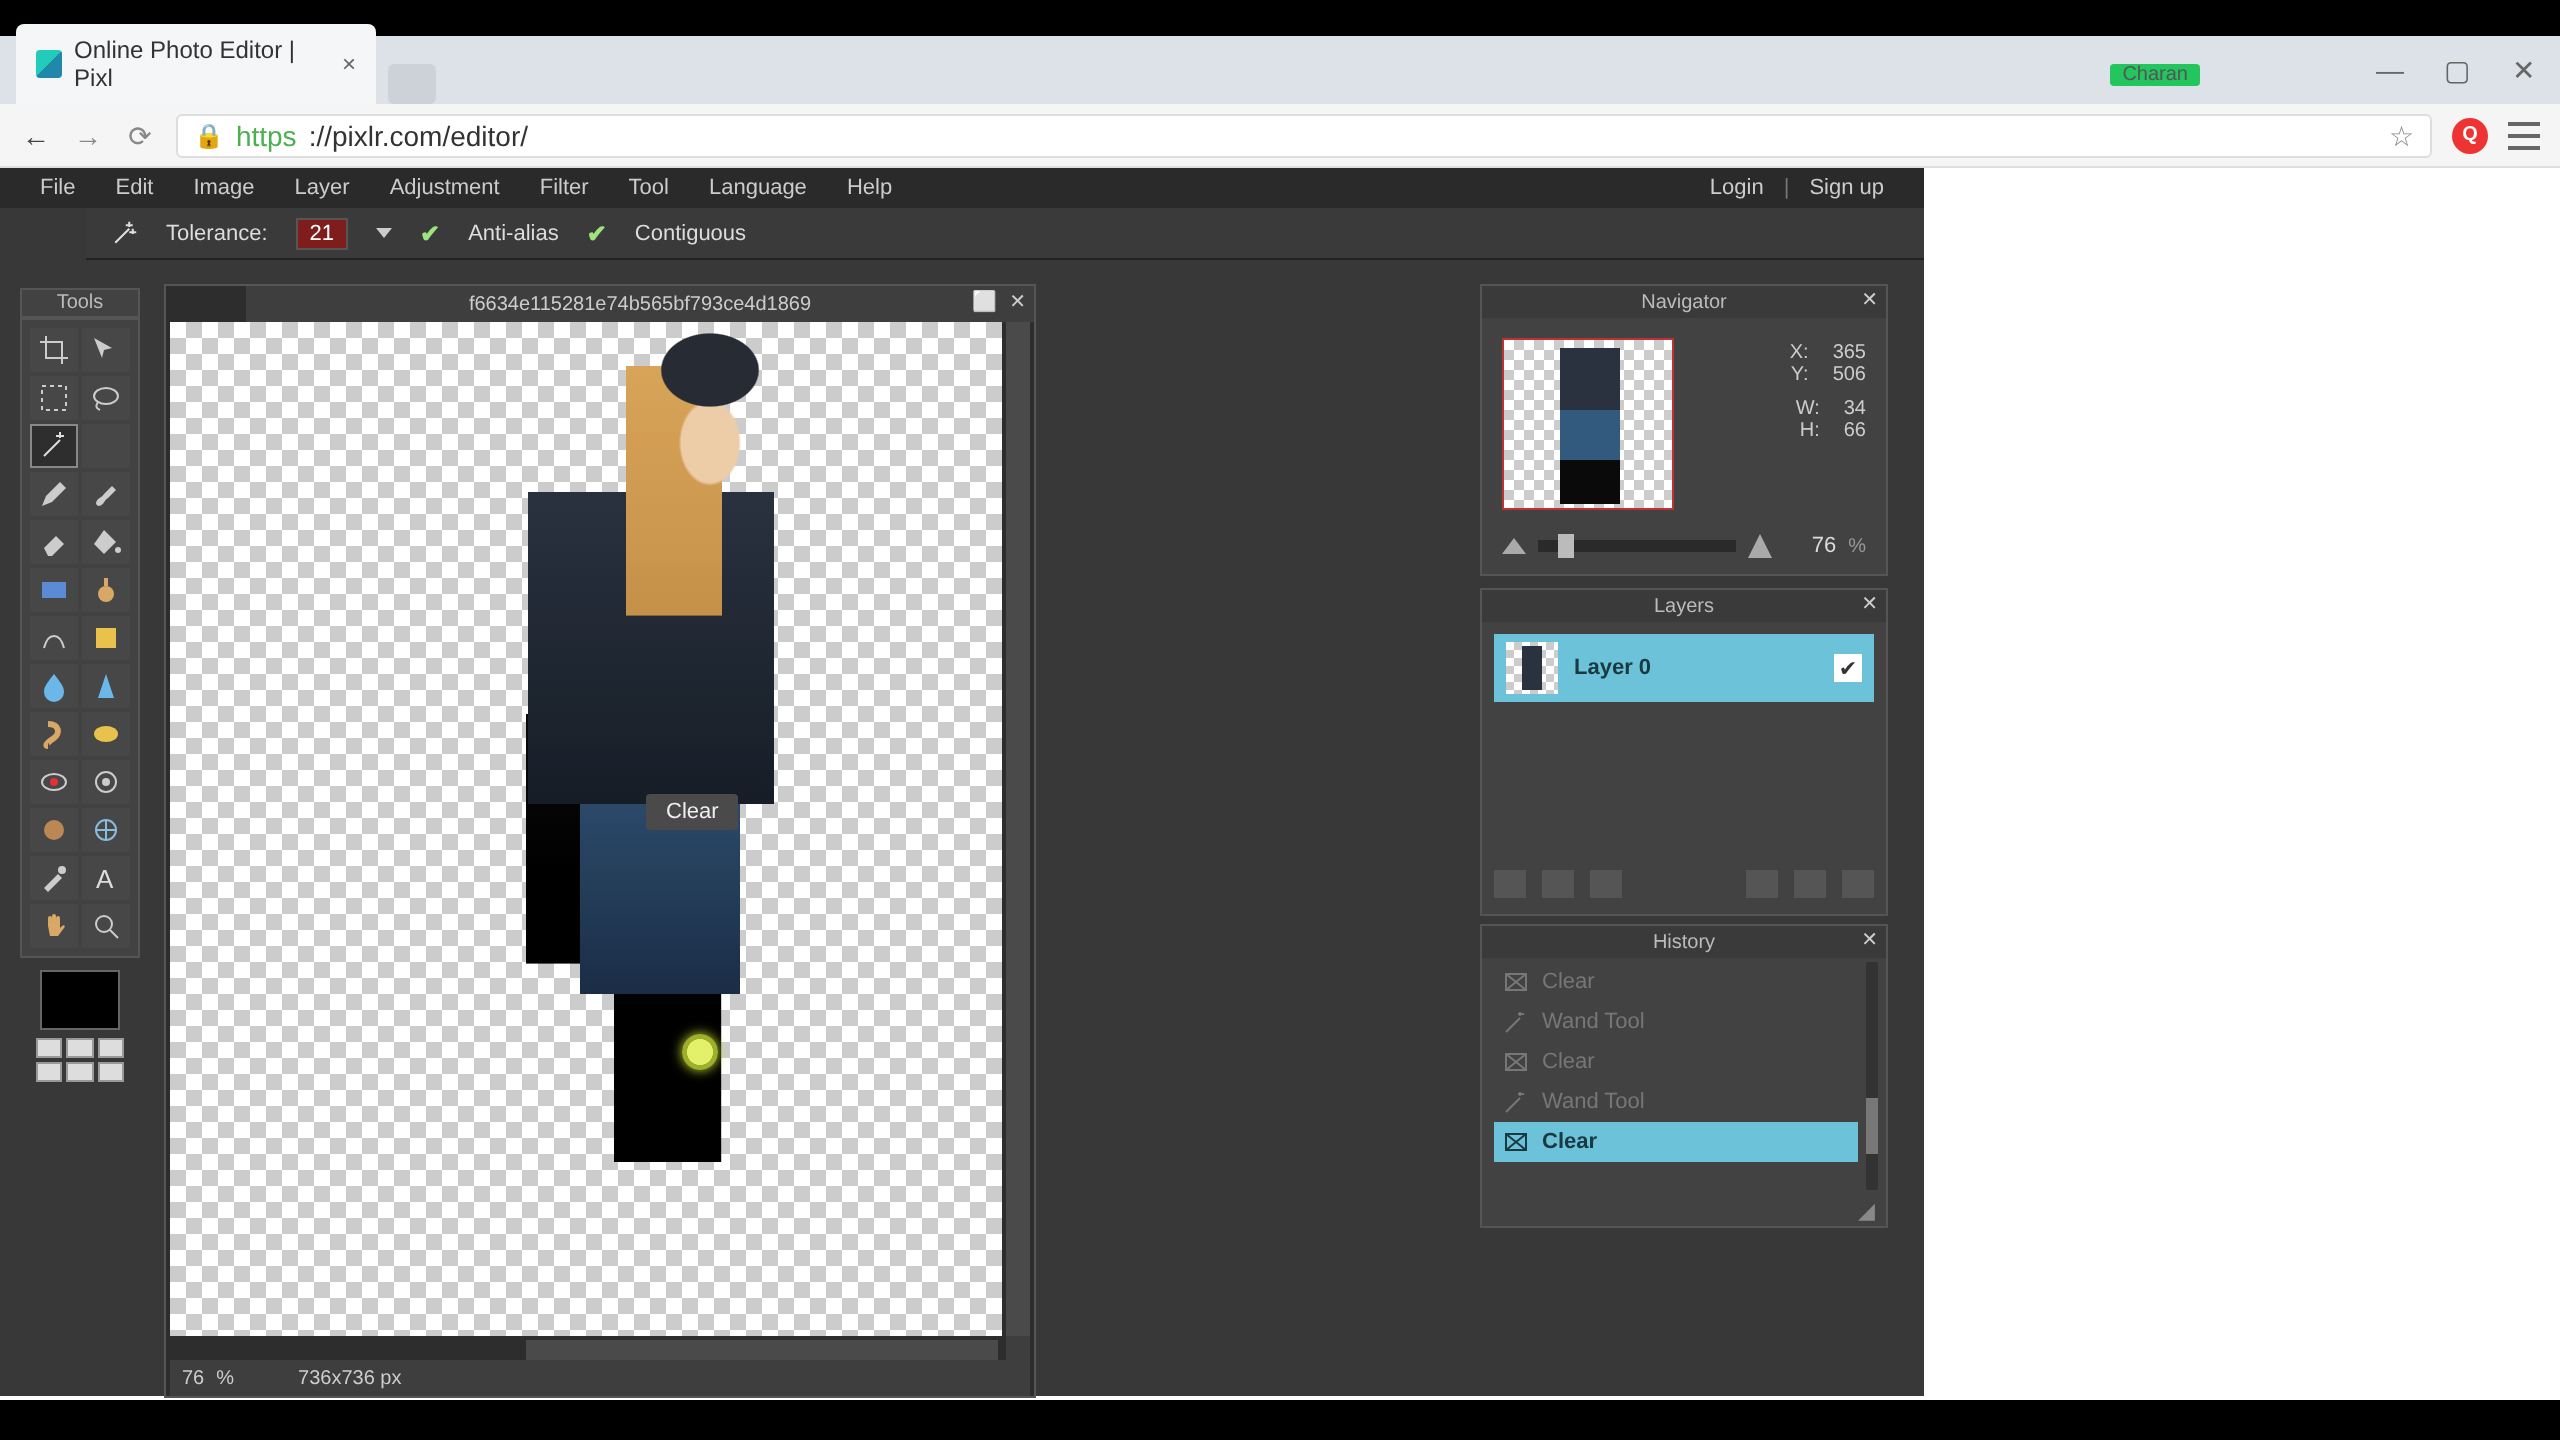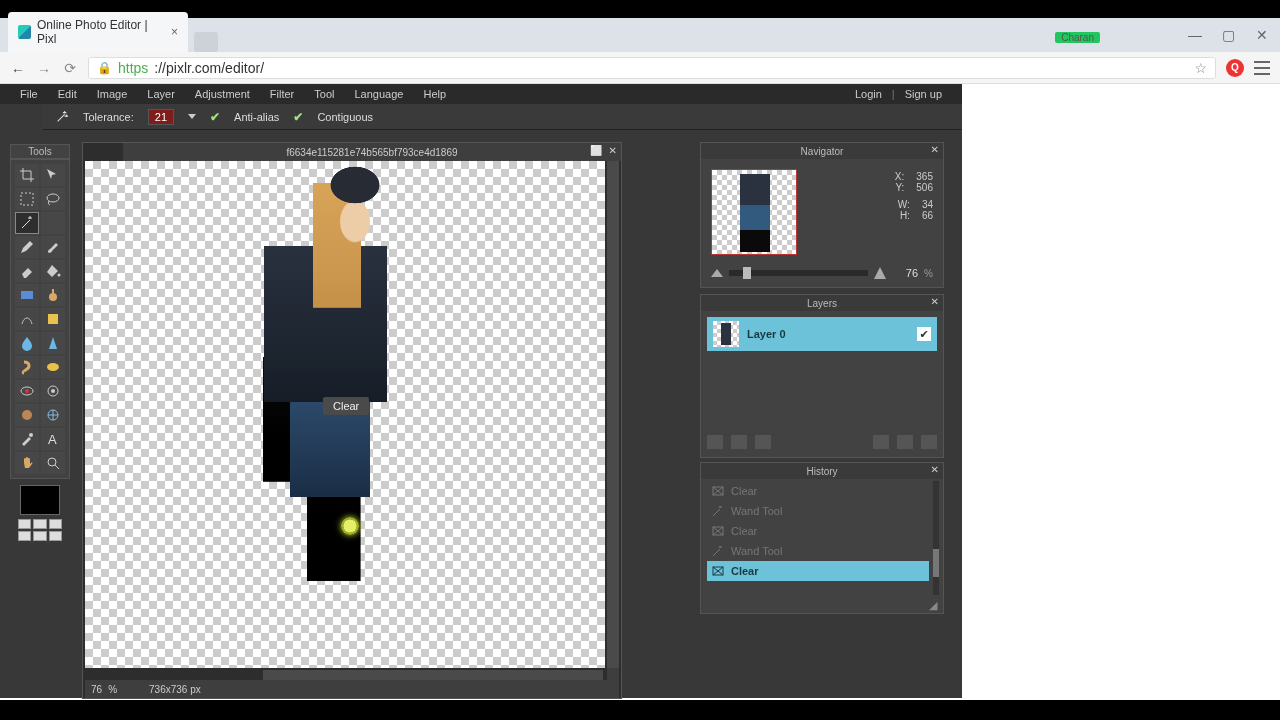--- a/index.html
+++ b/index.html
@@ -45,21 +45,21 @@
   .tools-panel { position:absolute; left:10px; top:60px; width:60px; }
   .tools-title { font-size:10px; color:#bbb; text-align:center; padding:1px 0; background:#424242; border:1px solid #555; }
   .tools-grid { display:grid; grid-template-columns:1fr 1fr; gap:2px; background:#424242; padding:4px; border:1px solid #555; }
   .tool { width:24px; height:22px; background:#474747; display:flex; align-items:center; justify-content:center; }
   .tool.sel { background:#2e2e2e; border:1px solid #888; }
   .tool svg { width:16px; height:16px; }
   .color-swatch { margin-top:6px; width:40px; height:30px; background:#000; border:1px solid #666; margin-left:auto;margin-right:auto; }
   .swatch-row { display:grid; grid-template-columns:repeat(3,1fr); gap:2px; margin-top:4px; padding:0 8px; }
   .swatch-row span{ height:10px; background:#ddd; border:1px solid #999;}
 
-  .doc-win { position:absolute; left:82px; top:58px; width:540px; height:557px; background:#2d2d2d; border:1px solid #555;padding-left:40px; }
+  .doc-win { position:absolute; left:82px; top:58px; width:436px; height:557px; background:#2d2d2d; border:1px solid #555;padding-left:40px; }
   .doc-title { height:18px; background:#3e3e3e; color:#ccc; font-size:10px; display:flex; align-items:center; justify-content:center; position:relative; }
   .doc-title .wctrl { position:absolute; right:4px; top:2px; display:flex; gap:6px; font-size:10px; color:#ccc; }
   .canvas { position:absolute; top:18px; left:2px; right:16px; bottom:30px;
     background:
       linear-gradient(45deg,#ccc 25%,transparent 25%,transparent 75%,#ccc 75%) 0 0/16px 16px,
       linear-gradient(45deg,#ccc 25%,#fff 25%,#fff 75%,#ccc 75%) 8px 8px/16px 16px;
   }
   .person { position:absolute; left:136px; top:-2px; width:268px; height:520px; background:
      radial-gradient(ellipse 40px 30px at 50% 5%, #2a2f38 0 60%, transparent 62%),
      radial-gradient(ellipse 26px 36px at 50% 12%, #e8c9a6 0 55%, transparent 60%),
@@ -72,21 +72,21 @@
   }
   .tooltip { position:absolute; left:238px; top:236px; background:#4a4a4a; color:#eee; font-size:11px; padding:3px 10px; border-radius:2px; }
   .marker { position:absolute; left:256px; top:356px; width:18px; height:18px; border-radius:50%;
     background:radial-gradient(circle,#e5f06a 0 50%,#9cb02a 52% 100%); box-shadow:0 0 6px #cd3; }
   .doc-status { position:absolute; left:2px; right:2px; bottom:0; height:18px; background:#3e3e3e; color:#ccc; font-size:10px; display:flex; align-items:center; gap:6px; padding:0 6px; }
   .doc-status .sep { flex:0 0 20px; }
   .vscroll { position:absolute; top:18px; right:2px; width:12px; bottom:30px; background:#4a4a4a; }
   .hscroll { position:absolute; left:180px; right:18px; bottom:18px; height:10px; background:#4a4a4a; }
   .corner { position:absolute; right:2px; bottom:18px; width:12px; height:12px; background:#3e3e3e; }
 
-  .panel { position:absolute; right:18px; width:244px; background:#424242; border:1px solid #555; }
+  .panel { position:absolute; right:18px; width:204px; background:#424242; border:1px solid #555; }
   .panel-title { height:16px; background:#3a3a3a; color:#bbb; font-size:10px; display:flex; align-items:center; justify-content:center; position:relative; }
   .panel-title .x { position:absolute; right:4px; top:1px; color:#ccc; }
   #nav-panel { top:58px; height:146px; }
   .nav-thumb { position:absolute; left:10px; top:26px; width:86px; height:86px; border:1px solid #bb3333;
     background:
       linear-gradient(45deg,#ccc 25%,transparent 25%,transparent 75%,#ccc 75%) 0 0/10px 10px,
       linear-gradient(45deg,#ccc 25%,#fff 25%,#fff 75%,#ccc 75%) 5px 5px/10px 10px;
   }
   .nav-thumb::after{content:"";position:absolute;left:28px;top:4px;width:30px;height:78px;background:linear-gradient(#2a3240 0 40%,#325a7e 40% 72%,#0a0a0a 72% 100%);}
   .nav-stats { position:absolute; right:10px; top:28px; font-size:10px; color:#ccc; }

